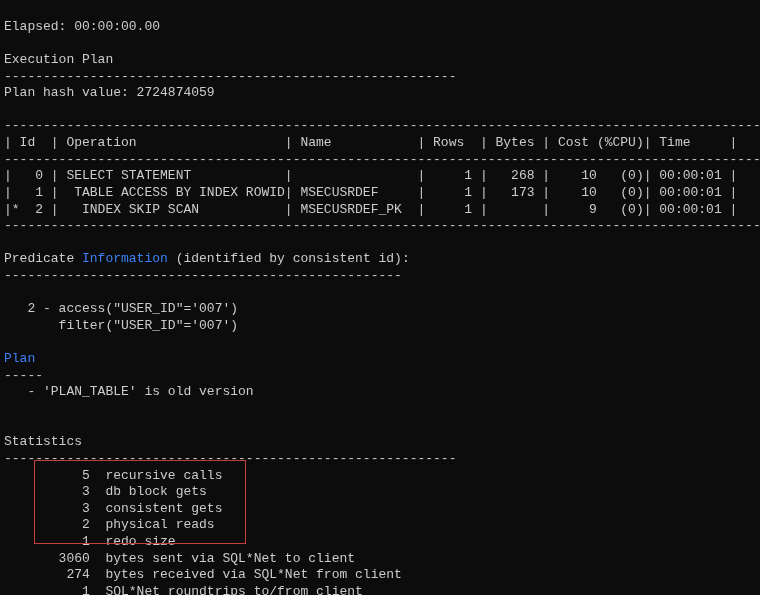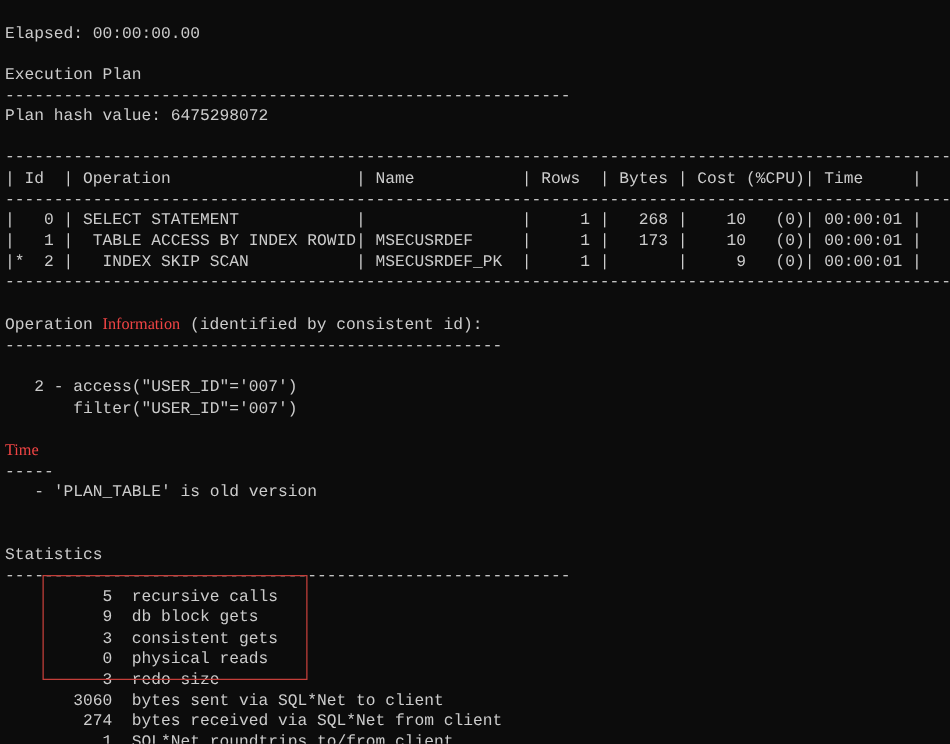--- a/index.html
+++ b/index.html
@@ -12,65 +12,64 @@
     line-height: 1.28;
     width: 760px;
     height: 595px;
     overflow: hidden;
   }
   .screen {
     padding: 2px 4px;
     white-space: pre;
   }
   .hl {
-    color: #ef4444;
-    font-family: Liberation Serif, serif;
+    color: #3b82f6;
   }
   .redbox {
     position: absolute;
     border: 1px solid #c43f3a;
     pointer-events: none;
   }
 </style>
 </head>
 <body>
 
 <div class="screen">
 <span>Elapsed: 00:00:00.00</span>
 
 <span>Execution Plan</span>
 <span>----------------------------------------------------------</span>
-<span>Plan hash value: 6475298072</span>
+<span>Plan hash value: 2724874059</span>
 
 <span>--------------------------------------------------------------------------------------------------</span>
 <span>| Id  | Operation                   | Name           | Rows  | Bytes | Cost (%CPU)| Time     |</span>
 <span>--------------------------------------------------------------------------------------------------</span>
 <span>|   0 | SELECT STATEMENT            |                |     1 |   268 |    10   (0)| 00:00:01 |</span>
 <span>|   1 |  TABLE ACCESS BY INDEX ROWID| MSECUSRDEF     |     1 |   173 |    10   (0)| 00:00:01 |</span>
 <span>|*  2 |   INDEX SKIP SCAN           | MSECUSRDEF_PK  |     1 |       |     9   (0)| 00:00:01 |</span>
 <span>--------------------------------------------------------------------------------------------------</span>
 
-<span><span>Operation </span><span class="hl">Information</span><span> (identified by consistent id):</span></span>
+<span><span>Predicate </span><span class="hl">Information</span><span> (identified by consistent id):</span></span>
 <span>---------------------------------------------------</span>
 
 <span>   2 - access("USER_ID"='007')</span>
 <span>       filter("USER_ID"='007')</span>
 
-<span class="hl">Time</span>
+<span class="hl">Plan</span>
 <span>-----</span>
 <span>   - 'PLAN_TABLE' is old version</span>
 
 
 <span>Statistics</span>
 <span>----------------------------------------------------------</span>
 <span>          5  recursive calls</span>
-<span>          9  db block gets</span>
+<span>          3  db block gets</span>
 <span>          3  consistent gets</span>
-<span>          0  physical reads</span>
-<span>          3  redo size</span>
+<span>          2  physical reads</span>
+<span>          1  redo size</span>
 <span>       3060  bytes sent via SQL*Net to client</span>
 <span>        274  bytes received via SQL*Net from client</span>
 <span>          1  SQL*Net roundtrips to/from client</span>
 
 
 
 </div>
 
 <div class="redbox" id="redbox" style="left: 34px; top: 460px; width: 210px; height: 82px;"></div>
 

